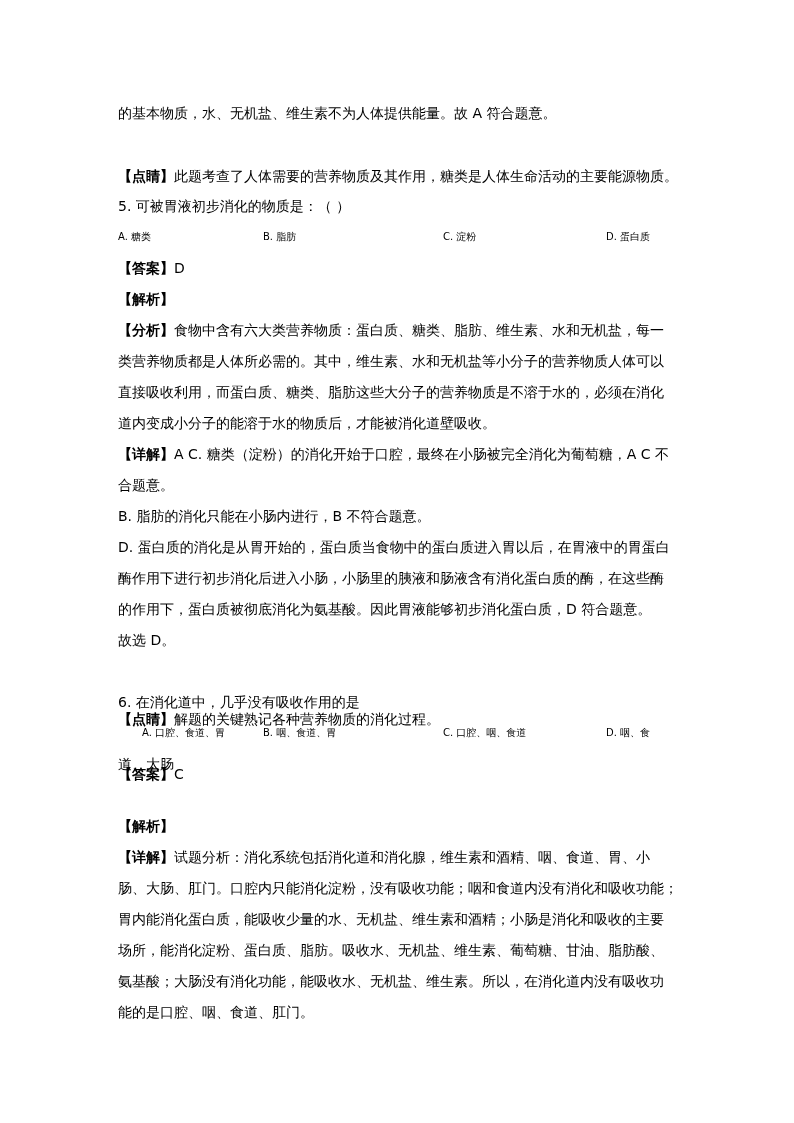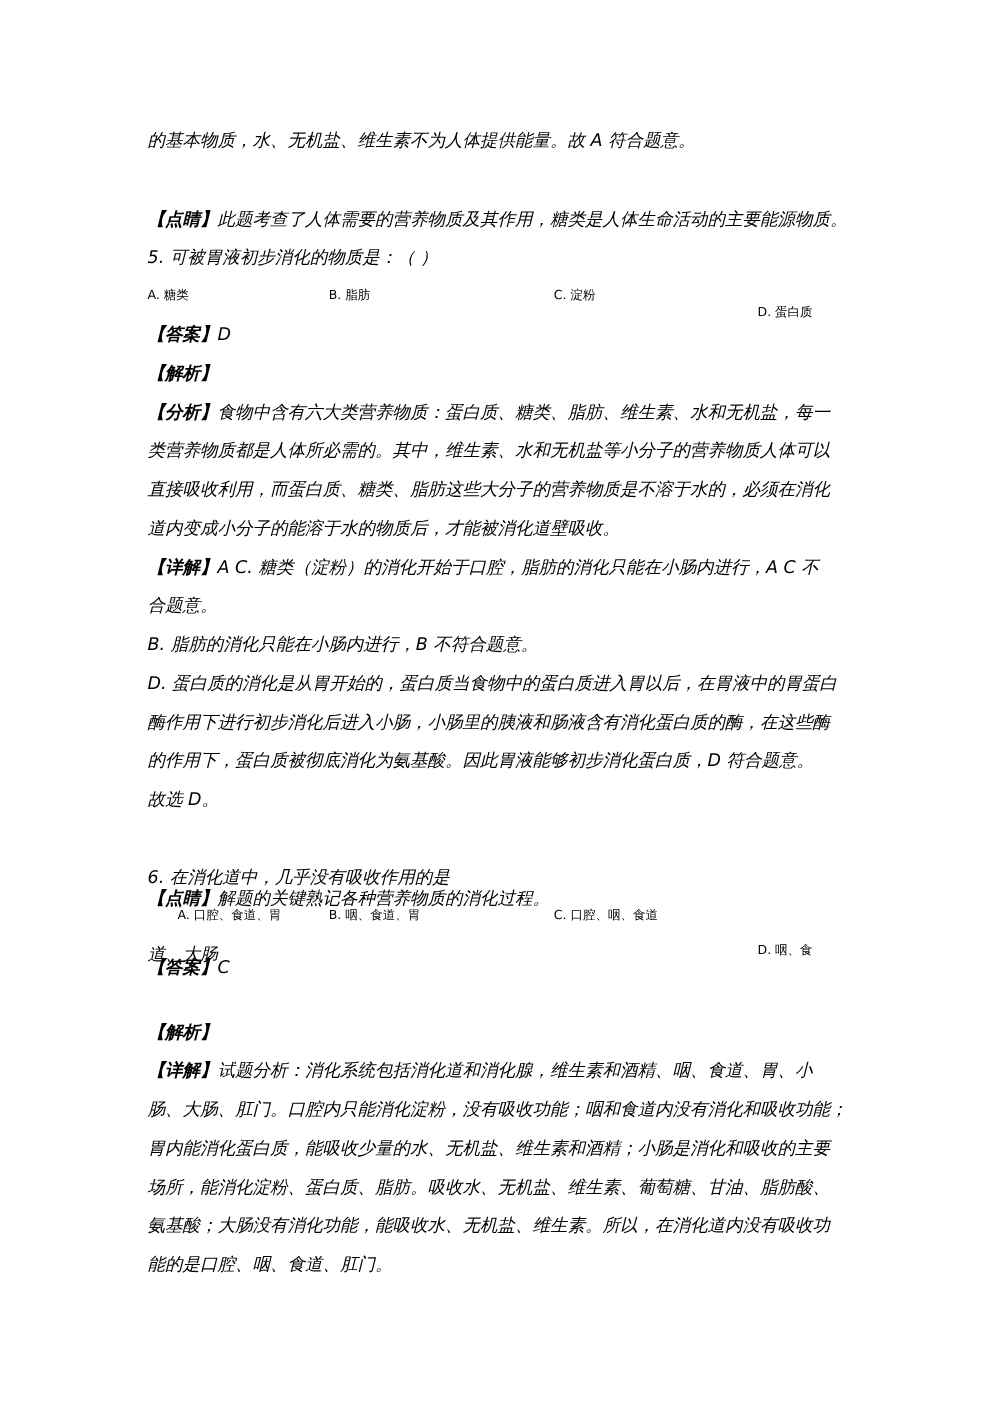--- a/index.html
+++ b/index.html
@@ -1,54 +1,54 @@
 <!DOCTYPE html>
 <html><head>
 <meta charset="utf-8">
 <style>
   html, body { margin: 0; padding: 0; background: #ffffff; }
   body { width: 794px; height: 1123px; position: relative; overflow: hidden;
          font-family: "DejaVu Sans", "Liberation Sans", sans-serif; color: #000; }
   .page { position: absolute; left: 118px; top: 0; width: 560px; }
-  .line { position: absolute; left: 0; white-space: nowrap; font-size: 14px; line-height: 20px; letter-spacing: 0px; font-style: italic; }
+  .line { position: absolute; left: 0; white-space: nowrap; font-size: 14px; line-height: 20px; letter-spacing: 0px; }
   .b { font-weight: bold; }
   .opt { position: absolute; white-space: nowrap; font-size: 10px; line-height: 20px; }
 </style>
 </head>
 <body>
 
 <div class="page" id="page">
     <div class="line" style="top: 103px;"><span>的基本物质，水、无机盐、维生素不为人体提供能量。故 A 符合题意。</span></div>
     <div class="line" style="top: 126px; margin-top: 40px;"><span class="b">【点睛】</span><span>此题考查了人体需要的营养物质及其作用，糖类是人体生命活动的主要能源物质。</span></div>
     <div class="line" style="top: 196px;"><span>5. 可被胃液初步消化的物质是：（      ）</span></div>
     <div class="line" style="top: 258px;"><span class="b">【答案】</span><span>D</span></div>
     <div class="line" style="top: 289px;"><span class="b">【解析】</span><span></span></div>
     <div class="line" style="top: 320px;"><span class="b">【分析】</span><span>食物中含有六大类营养物质：蛋白质、糖类、脂肪、维生素、水和无机盐，每一</span></div>
     <div class="line" style="top: 351px;"><span>类营养物质都是人体所必需的。其中，维生素、水和无机盐等小分子的营养物质人体可以</span></div>
     <div class="line" style="top: 382px; text-align: right;"><span>直接吸收利用，而蛋白质、糖类、脂肪这些大分子的营养物质是不溶于水的，必须在消化</span></div>
     <div class="line" style="top: 413px;"><span>道内变成小分子的能溶于水的物质后，才能被消化道壁吸收。</span></div>
-    <div class="line" style="top: 444px;"><span class="b">【详解】</span><span>A C. 糖类（淀粉）的消化开始于口腔，脂肪的消化只能在小肠内进行，A C 不</span></div>
+    <div class="line" style="top: 444px;"><span class="b">【详解】</span><span>A C. 糖类（淀粉）的消化开始于口腔，最终在小肠被完全消化为葡萄糖，A C 不</span></div>
     <div class="line" style="top: 475px;"><span>合题意。</span></div>
     <div class="line" style="top: 506px;"><span>B. 脂肪的消化只能在小肠内进行，B 不符合题意。</span></div>
     <div class="line" style="top: 537px;"><span>D. 蛋白质的消化是从胃开始的，蛋白质当食物中的蛋白质进入胃以后，在胃液中的胃蛋白</span></div>
     <div class="line" style="top: 568px;"><span>酶作用下进行初步消化后进入小肠，小肠里的胰液和肠液含有消化蛋白质的酶，在这些酶</span></div>
     <div class="line" style="top: 599px;"><span>的作用下，蛋白质被彻底消化为氨基酸。因此胃液能够初步消化蛋白质，D 符合题意。</span></div>
     <div class="line" style="top: 630px;"><span>故选 D。</span></div>
     <div class="line" style="top: 661px; margin-top: 48px;"><span class="b">【点睛】</span><span>解题的关键熟记各种营养物质的消化过程。</span></div>
     <div class="line" style="top: 692px;"><span>6. 在消化道中，几乎没有吸收作用的是</span></div>
     <div class="line" style="top: 754px;"><span>道、大肠</span></div>
     <div class="line" style="top: 764px;"><span class="b">【答案】</span><span>C</span></div>
     <div class="line" style="top: 816px;"><span class="b">【解析】</span><span></span></div>
     <div class="line" style="top: 847px;"><span class="b">【详解】</span><span>试题分析：消化系统包括消化道和消化腺，维生素和酒精、咽、食道、胃、小</span></div>
     <div class="line" style="top: 878px;"><span>肠、大肠、肛门。口腔内只能消化淀粉，没有吸收功能；咽和食道内没有消化和吸收功能；</span></div>
     <div class="line" style="top: 909px;"><span>胃内能消化蛋白质，能吸收少量的水、无机盐、维生素和酒精；小肠是消化和吸收的主要</span></div>
     <div class="line" style="top: 940px;"><span>场所，能消化淀粉、蛋白质、脂肪。吸收水、无机盐、维生素、葡萄糖、甘油、脂肪酸、</span></div>
     <div class="line" style="top: 971px;"><span>氨基酸；大肠没有消化功能，能吸收水、无机盐、维生素。所以，在消化道内没有吸收功</span></div>
     <div class="line" style="top: 1002px;"><span>能的是口腔、咽、食道、肛门。</span></div>
     <div class="opt" style="top: 227px; left: 0px;">A. 糖类</div>
     <div class="opt" style="top: 227px; left: 145px;">B. 脂肪</div>
     <div class="opt" style="top: 227px; left: 325px;">C. 淀粉</div>
-    <div class="opt" style="top: 241px; left: 488px; text-align: center;">D. 蛋白质</div>
+    <div class="opt" style="top: 227px; left: 488px; text-align: center;">D. 蛋白质</div>
     <div class="opt" style="top: 723px; left: 0px; margin-left: 24px;">A. 口腔、食道、胃</div>
     <div class="opt" style="top: 723px; left: 145px;">B. 咽、食道、胃</div>
     <div class="opt" style="top: 723px; left: 325px;">C. 口腔、咽、食道</div>
-    <div class="opt" style="top: 723px; left: 488px; margin-top: 28px;">D. 咽、食</div>
+    <div class="opt" style="top: 723px; left: 488px;">D. 咽、食</div>
   </div>
 
 </body></html>

